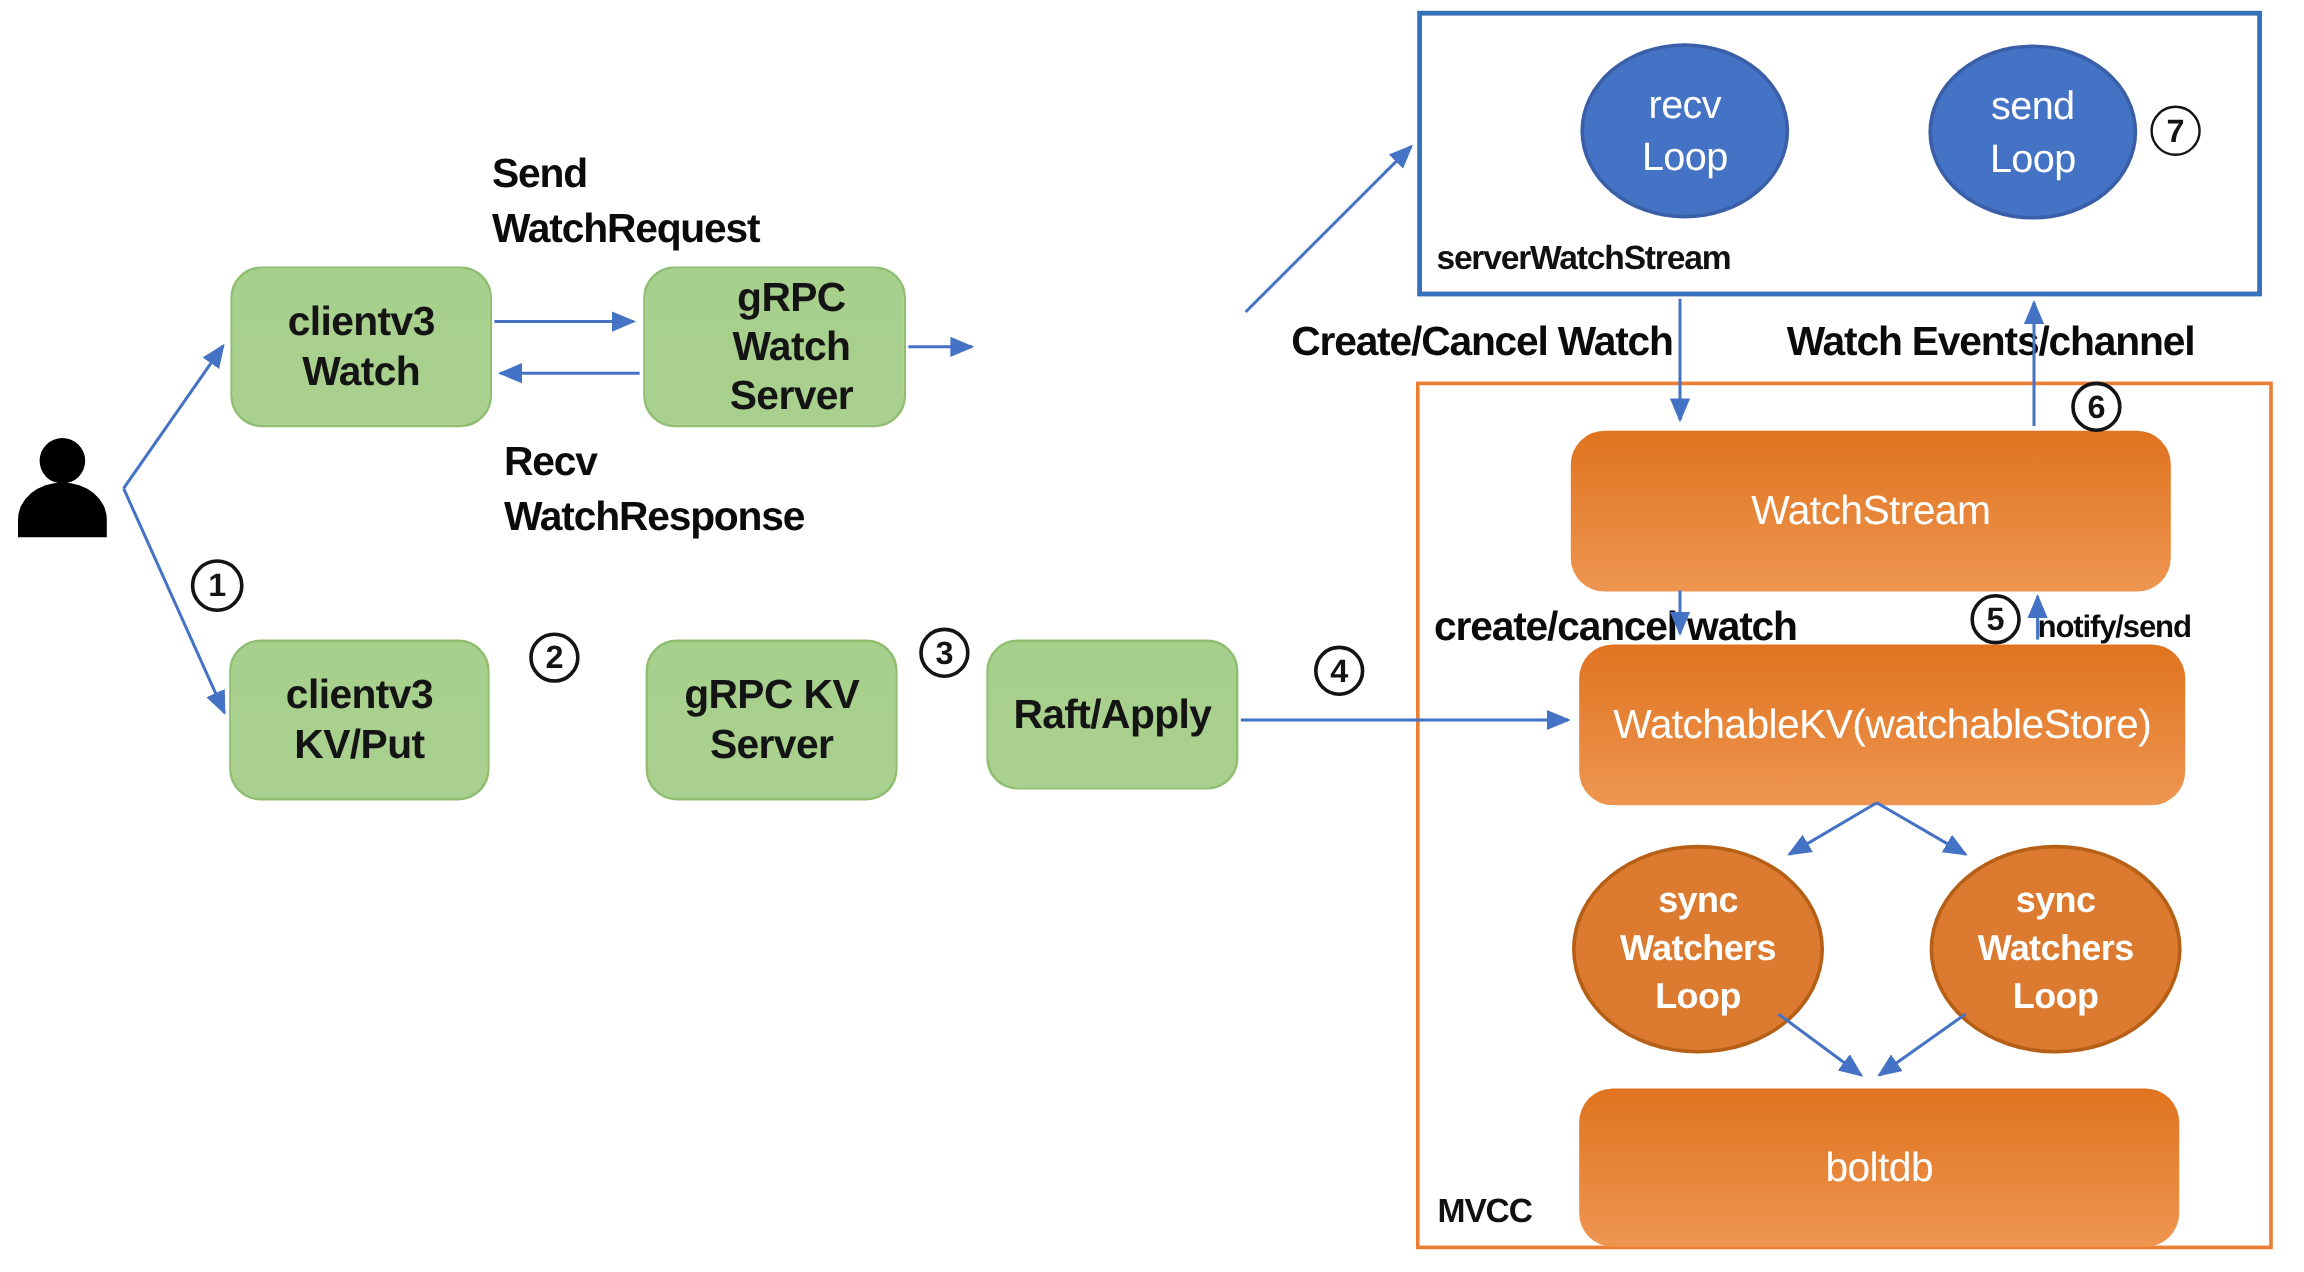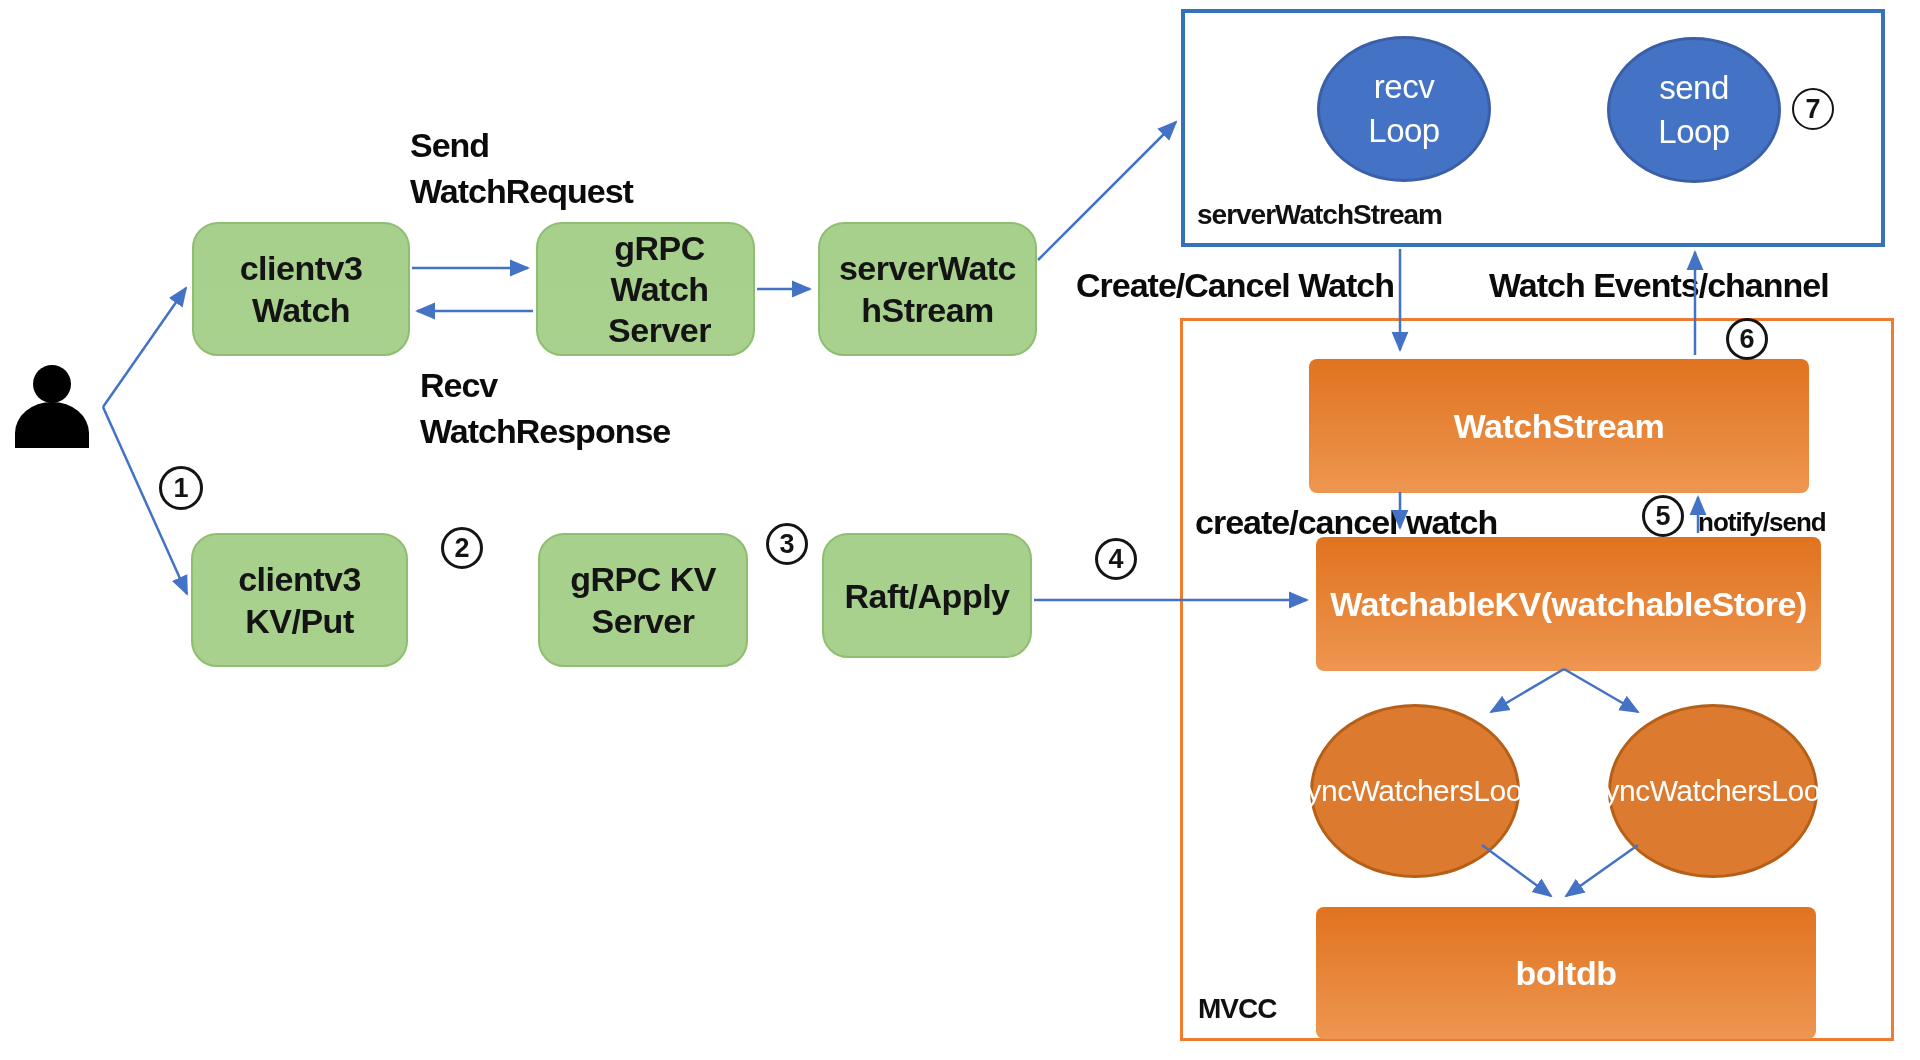--- a/index.html
+++ b/index.html
@@ -33,30 +33,30 @@
   .bell {
     position:absolute; border-radius:50%;
     background:var(--blue-fill,#4472c4); border:3px solid var(--blue-ellipse-border,#3a5fa8);
     display:flex; flex-direction:column; align-items:center; justify-content:center;
     color:#fff; font-size:33px; font-weight:400; line-height:44px; letter-spacing:-0.5px;
   }
   
   .obox {
     position:absolute;
     background:linear-gradient(180deg, var(--orange-top,#e0731f), var(--orange-bottom,#ee9651));
-    border-radius:8px;
+    border-radius:28px;
     display:flex; align-items:center; justify-content:center;
-    color:#fff; font-size:34px; font-weight:700; letter-spacing:-0.5px; white-space:nowrap;
+    color:#fff; font-size:34px; font-weight:400; letter-spacing:-0.5px; white-space:nowrap;
   }
   .oell {
     position:absolute; border-radius:50%;
     background:var(--orange-ellipse-fill,#dc7a30);
     border:3px solid var(--orange-ellipse-border,#b55f17);
-    display:flex; flex-direction:row; align-items:center; justify-content:center;
-    color:#fff; font-size:30px; font-weight:400; line-height:40px; letter-spacing:-0.5px;
+    display:flex; flex-direction:column; align-items:center; justify-content:center;
+    color:#fff; font-size:30px; font-weight:700; line-height:40px; letter-spacing:-0.5px;
   }
   
   .lbl {
     position:absolute; color:#0b0b0b; font-size:34px; font-weight:700;
     letter-spacing:-1px; line-height:46px; white-space:nowrap;
   }
   
   .num {
     position:absolute; width:42px; height:42px; border-radius:50%;
     border:3px solid #141414; color:#141414;
@@ -78,24 +78,20 @@
   </svg>
 
   <div class="gbox" style="left:192px; top:222px; width:218px; height:134px;">
     <span>clientv3</span>
     <span>Watch</span>
   </div>
   <div class="gbox" style="left:536px; top:222px; width:219px; height:134px; line-height:41px;padding-left:28px;">
     <span>gRPC</span>
     <span>Watch</span>
     <span>Server</span>
-  </div>
-  <div class="gbox" style="left:818px; top:222px; width:219px; height:134px;">
-    <span>serverWatc</span>
-    <span>hStream</span>
   </div>
 
   <div class="gbox" style="left:191px; top:533px; width:217px; height:134px;">
     <span>clientv3</span>
     <span>KV/Put</span>
   </div>
   <div class="gbox" style="left:538px; top:533px; width:210px; height:134px;text-align:right;">
     <span>gRPC KV</span>
     <span>Server</span>
   </div>

